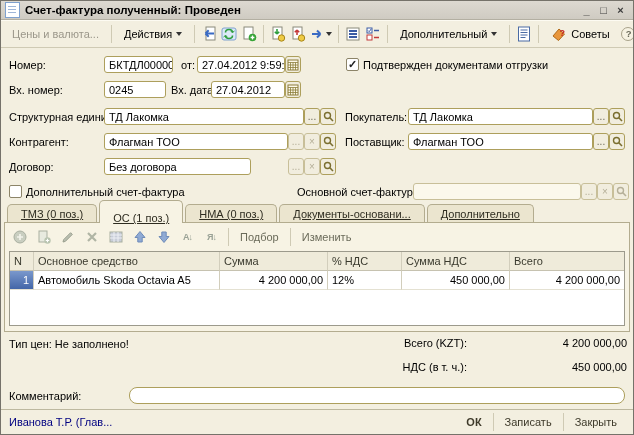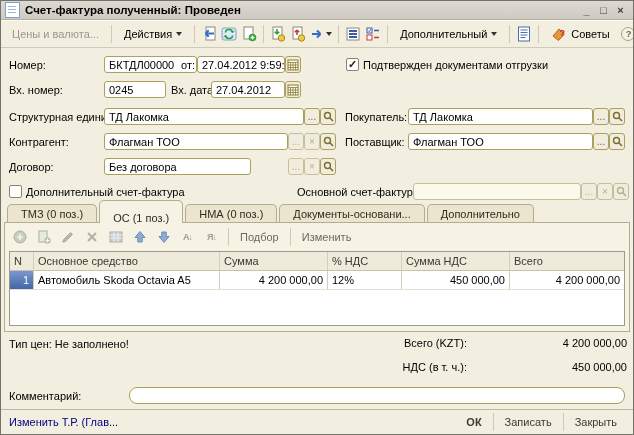--- a/index.html
+++ b/index.html
@@ -43,21 +43,21 @@
     display:flex; align-items:center; justify-content:center;
     font-size:10px; color:#6e6a58; line-height:10px;
   }
   .fbtn.gray { color:#B5AF98; border-color:#C8BF99; }
   .chk { position:absolute; width:13px; height:13px; box-sizing:border-box; background:#fff; border:1px solid #8C8468; border-radius:2px; display:flex; align-items:center; justify-content:center; }
   .chk-mark { font-size:11px; font-weight:bold; color:#222; line-height:11px; }
   
   .tabs { position:absolute; left:6px; top:200px; height:22px; display:flex; align-items:flex-end; gap:2px; }
   .tab {
     padding:3px 13px 2px 13px; background:#EBE5CF; border:1px solid #B3AC8F; border-bottom:none;
-    border-radius:5px 5px 0 0; white-space:nowrap; color:#2e2c20; height:19px; box-sizing:border-box;
+    border-radius:5px 5px 0 0; white-space:nowrap; color:#2e2c20; height:19px; box-sizing:border-box;text-decoration:underline;
   }
   .tab.active { background:#F7F3E4; height:23px; padding-top:11px; position:relative; z-index:3; }
   .tabpanel {
     position:absolute; left:3px; top:221px; width:626px; height:110px; box-sizing:border-box;
     background:#F7F3E4; border:1px solid #B3AC8F; z-index:1;
   }
   .ttb { position:absolute; left:4px; top:3px; height:22px; display:flex; align-items:center; gap:3px; }
   .ttb .ibtn { width:19px; height:19px; }
   .ttb .txt { color:#6B6B5A; padding:0 5px; white-space:nowrap; }
   .sortglyph { font-size:9px; color:#9AA296; font-weight:bold; letter-spacing:-1px; }
@@ -188,21 +188,21 @@
     </span>
     <span class="ibtn">
       <svg width="16" height="16">
           <circle cx="8" cy="8" r="6.5" fill="#F6F2E2" stroke="#A8A28A"></circle>
           <text x="5.7" y="11.3" font-size="9.5" fill="#6a6a5a" font-weight="bold">?</text>
         </svg>
     </span>
   </div>
 
   <span class="lbl" style="left:8px; top:58px;">Номер:</span>
-  <div class="fld" style="left:103px; top:55px; width:93px;">БКТДЛ00000</div>
+  <div class="fld" style="left:103px; top:55px; width:69px;">БКТДЛ00000</div>
   <span class="lbl" style="left:180px; top:58px;">от:</span>
   <div class="fld" style="left:196px; top:55px; width:88px;">27.04.2012 9:59:13</div>
   <div class="fbtn" style="left:284px; top:55px;">
     <svg width="12" height="12">
         <rect x="1" y="1" width="10" height="10" fill="#FDF9EA" stroke="#8B7D3A"></rect>
         <path d="M1 3.5 h10 M3.5 3.5 v7.5 M6 3.5 v7.5 M8.5 3.5 v7.5 M1 6 h10 M1 8.5 h10" stroke="#8B7D3A" stroke-width="0.8"></path>
       </svg>
   </div>
   <div class="chk" style="left:345px; top:57px;">
       <span class="chk-mark">✓</span>
@@ -367,21 +367,21 @@
   <span class="lbl" style="left:8px; top:337px;">Тип цен: Не заполнено!</span>
   <span class="right-val" style="left:346px; top:336px; width:120px;">Всего (KZT):</span>
   <span class="right-val" style="left:496px; top:336px; width:130px;">4 200 000,00</span>
   <span class="right-val" style="left:346px; top:360px; width:120px;">НДС (в т. ч.):</span>
   <span class="right-val" style="left:496px; top:360px; width:130px;">450 000,00</span>
 
   <span class="lbl" style="left:8px; top:389px;">Комментарий:</span>
   <div class="fld" style="left:128px; top:386px; width:496px; border-radius:8px;"></div>
 
   <div class="statusbar">
-    <span class="resp">Изменить Т.Р. (Глав...</span>
+    <span class="resp">Иванова Т.Р. (Глав...</span>
     <span class="bbtn bold">ОК</span>
     <span class="sep"></span>
     <span class="bbtn">Записать</span>
     <span class="sep"></span>
     <span class="bbtn">Закрыть</span>
   </div>
 
 </div>
 
 </body></html>

